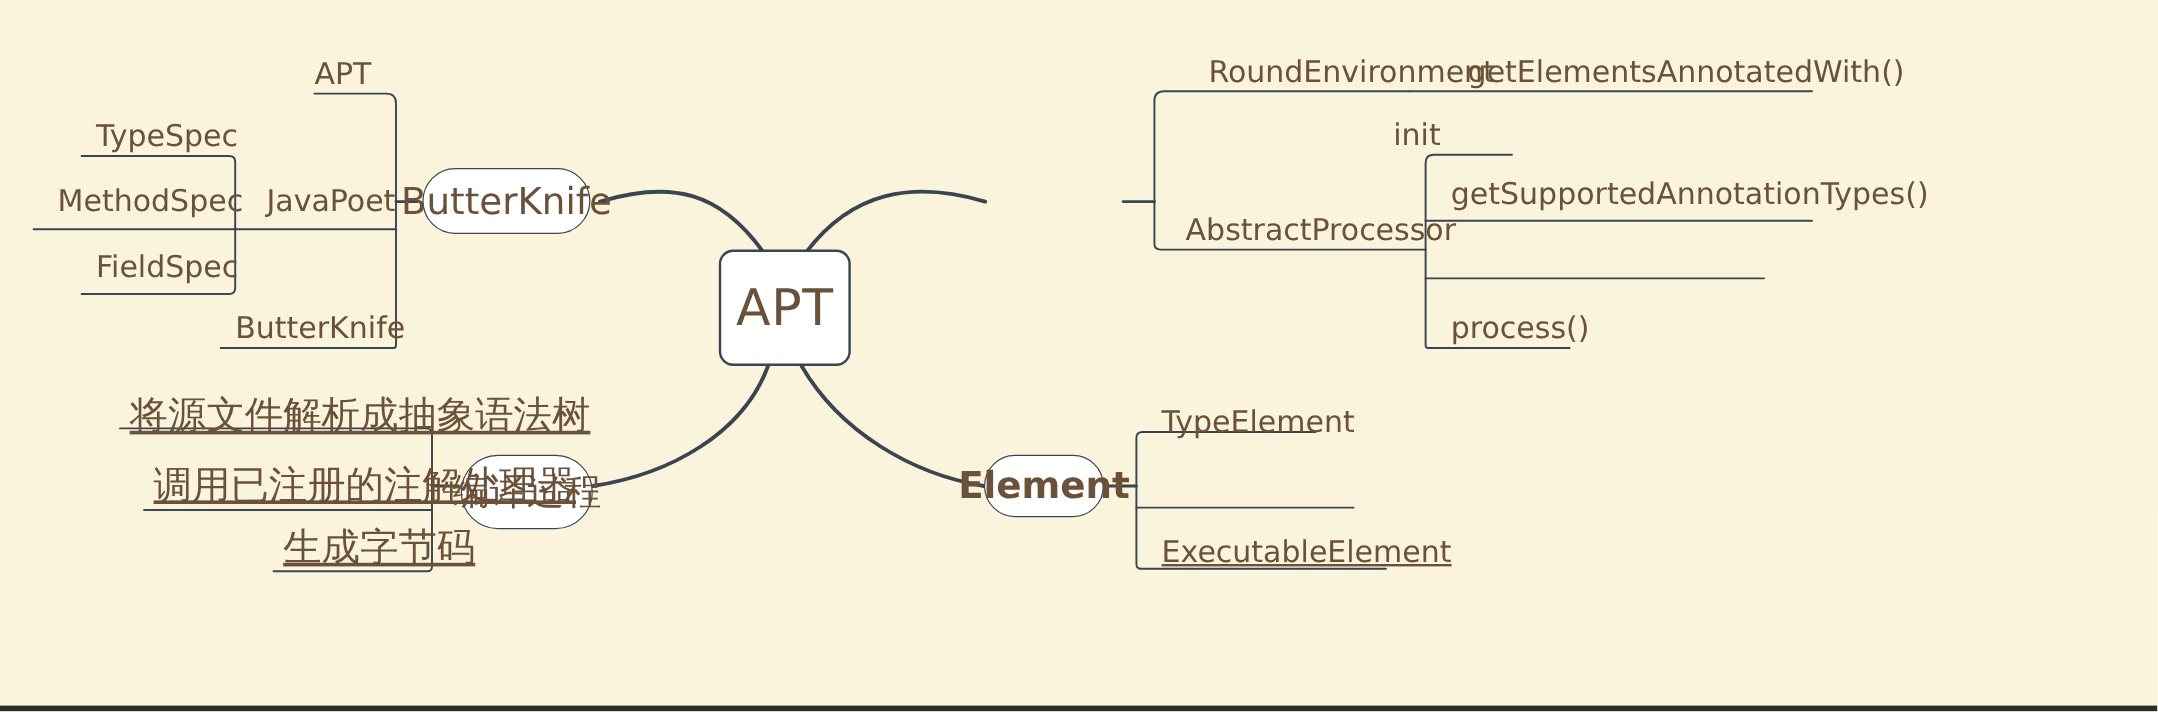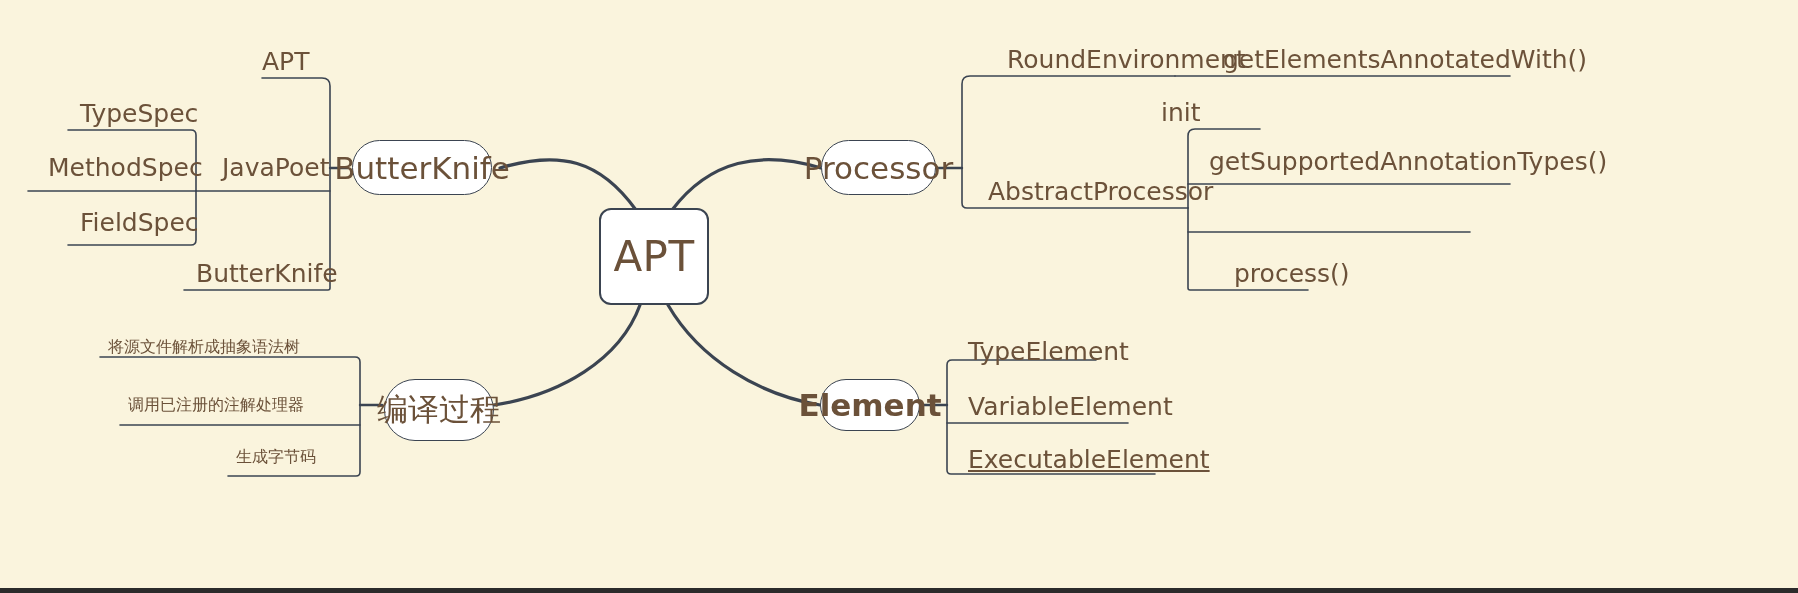--- a/index.html
+++ b/index.html
@@ -47,21 +47,22 @@
     border-radius: 999px;
     font-size: 31px;
   }
   
   .leaf-label {
     font-size: 25px;
     color: #6b5139;
     background: transparent;
   }
   .leaf-cjk {
-    font-size: 16px;
+    font-size: 32px;
+    text-decoration: underline;
   }
   .bottom-rule {
     position: absolute;
     left: 0;
     top: 588px;
     width: 1798px;
     height: 5px;
     background: #2b2b2b;
   }
 </style>
@@ -118,21 +119,20 @@
 
       <path d="M 947,423 L 1128,423" stroke-width="1.6"></path>
 
     </g>
   </svg>
 
   <div class="node root-node" style="left:599px; top:208px; width:110px; height:97px;">APT</div>
 
   <div class="node pill-node" style="left:352px; top:140px; width:140px; height:55px;">ButterKnife</div>
 
-  <div class="node pill-node" style="left:821px; top:140px; width:115px; height:55px;">Processor</div>
 
   <div class="node pill-node" style="left:384px; top:379px; width:110px; height:62px;">编译过程</div>
 
   <div class="node pill-node" style="left:820px; top:379px; width:100px; height:52px;font-weight:bold;">Element</div>
 
   <div class="node leaf-label" style="left:262px; top:44px; height:34px; justify-content:flex-start;">APT</div>
 
   <div class="node leaf-label" style="left:222px; top:150px; height:34px; justify-content:flex-start;">JavaPoet</div>
 
   <div class="node leaf-label" style="left:196px; top:256px; height:34px; justify-content:flex-start;">ButterKnife</div>
@@ -147,29 +147,28 @@
 
   <div class="node leaf-label" style="left:1223px; top:42px; height:34px; justify-content:flex-start;">getElementsAnnotatedWith()</div>
 
   <div class="node leaf-label" style="left:988px; top:174px; height:34px; justify-content:flex-start;">AbstractProcessor</div>
 
   <div class="node leaf-label" style="left:1161px; top:95px; height:34px; justify-content:flex-start;">init</div>
 
   <div class="node leaf-label" style="left:1209px; top:144px; height:34px; justify-content:flex-start;">getSupportedAnnotationTypes()</div>
 
 
-  <div class="node leaf-label" style="left:1209px; top:256px; height:34px; justify-content:flex-start;margin-left:25px;">process()</div>
+  <div class="node leaf-label" style="left:1209px; top:256px; height:34px; justify-content:flex-start;">process()</div>
 
   <div class="node leaf-label leaf-cjk" style="left:108px; top:332px; height:30px; justify-content:flex-start;">将源文件解析成抽象语法树</div>
 
   <div class="node leaf-label leaf-cjk" style="left:128px; top:390px; height:30px; justify-content:flex-start;">调用已注册的注解处理器</div>
 
   <div class="node leaf-label leaf-cjk" style="left:236px; top:442px; height:30px; justify-content:flex-start;">生成字节码</div>
 
   <div class="node leaf-label" style="left:968px; top:334px; height:34px; justify-content:flex-start;">TypeElement</div>
 
-  <div class="node leaf-label" style="left:968px; top:389px; height:34px; justify-content:flex-start;">VariableElement</div>
 
   <div class="node leaf-label" style="left:968px; top:442px; height:34px; justify-content:flex-start;text-decoration:underline;">ExecutableElement</div>
 
   <div class="bottom-rule"></div>
 
 </div>
 
 </body></html>

